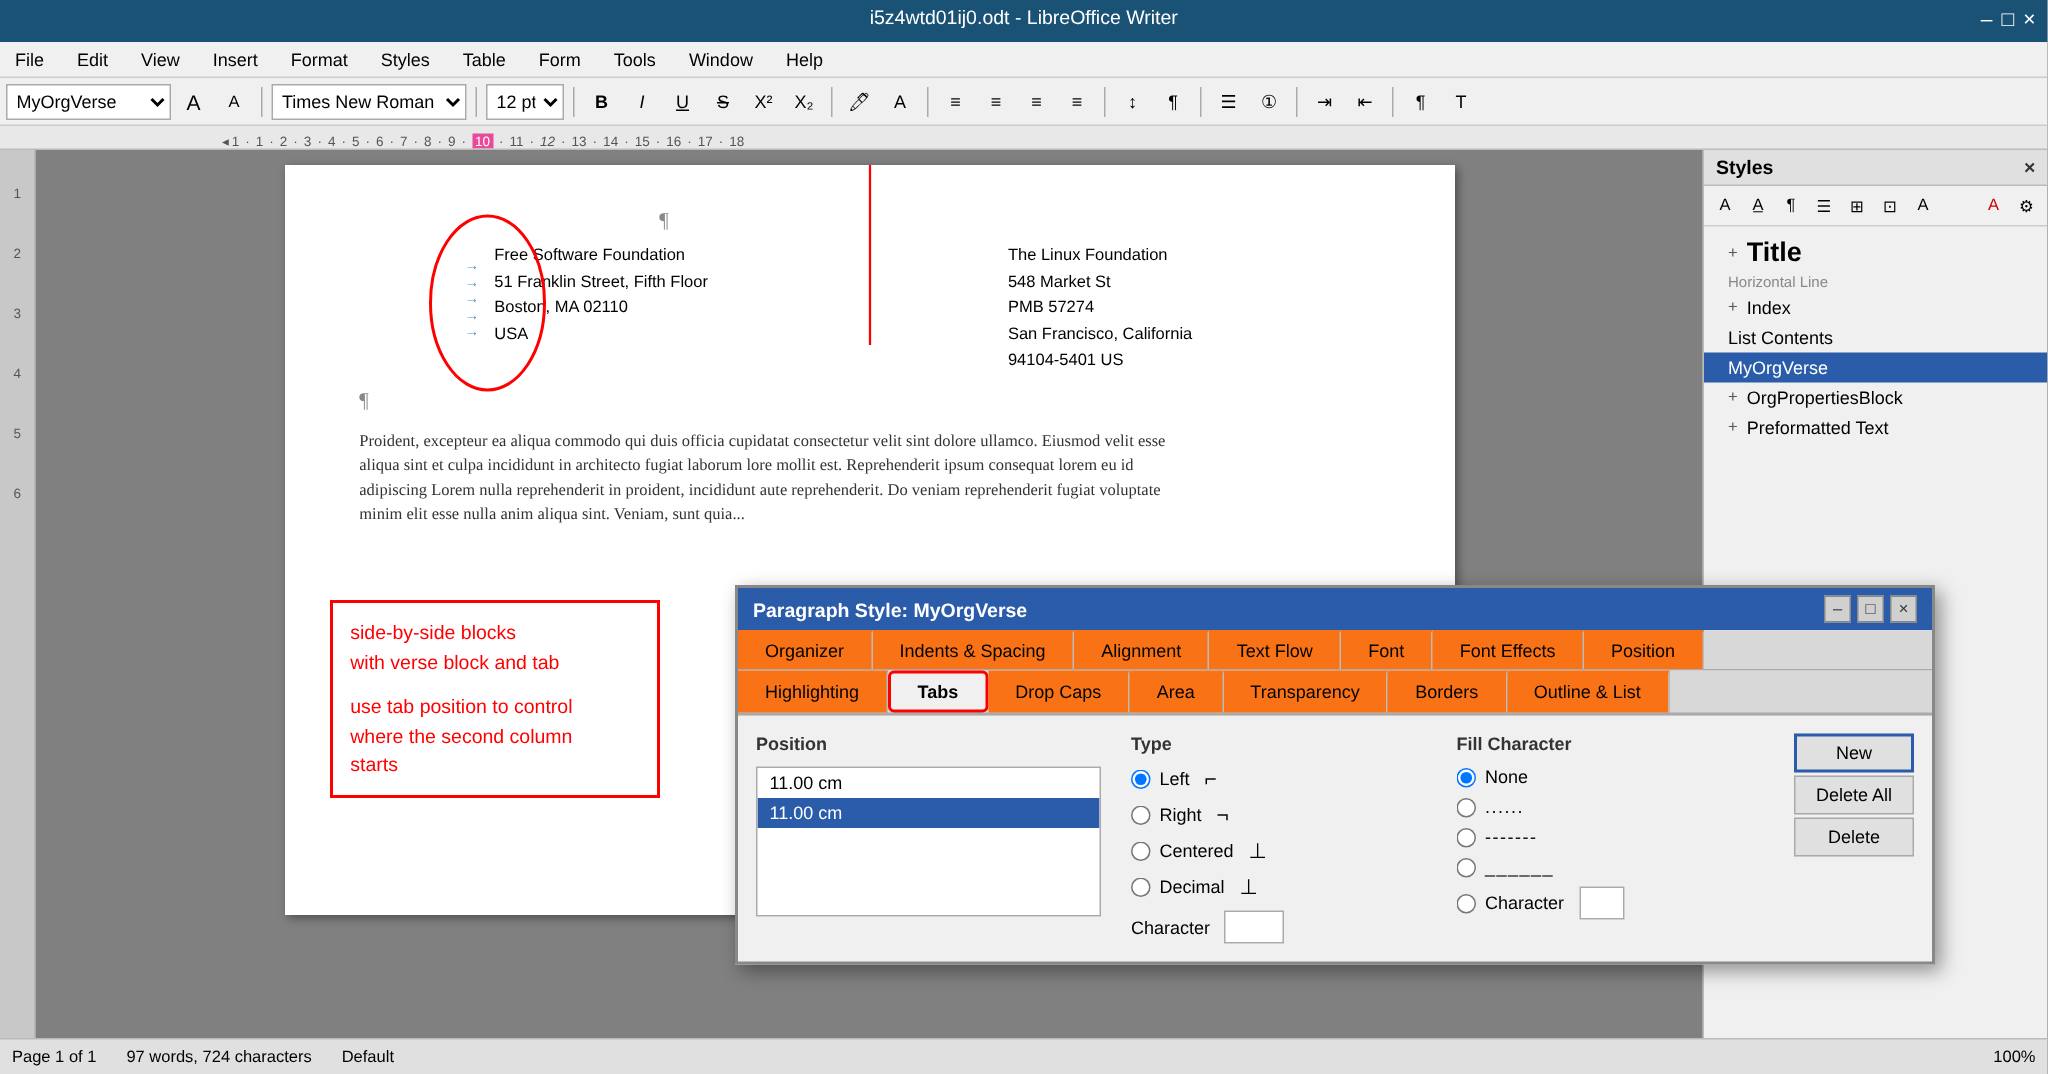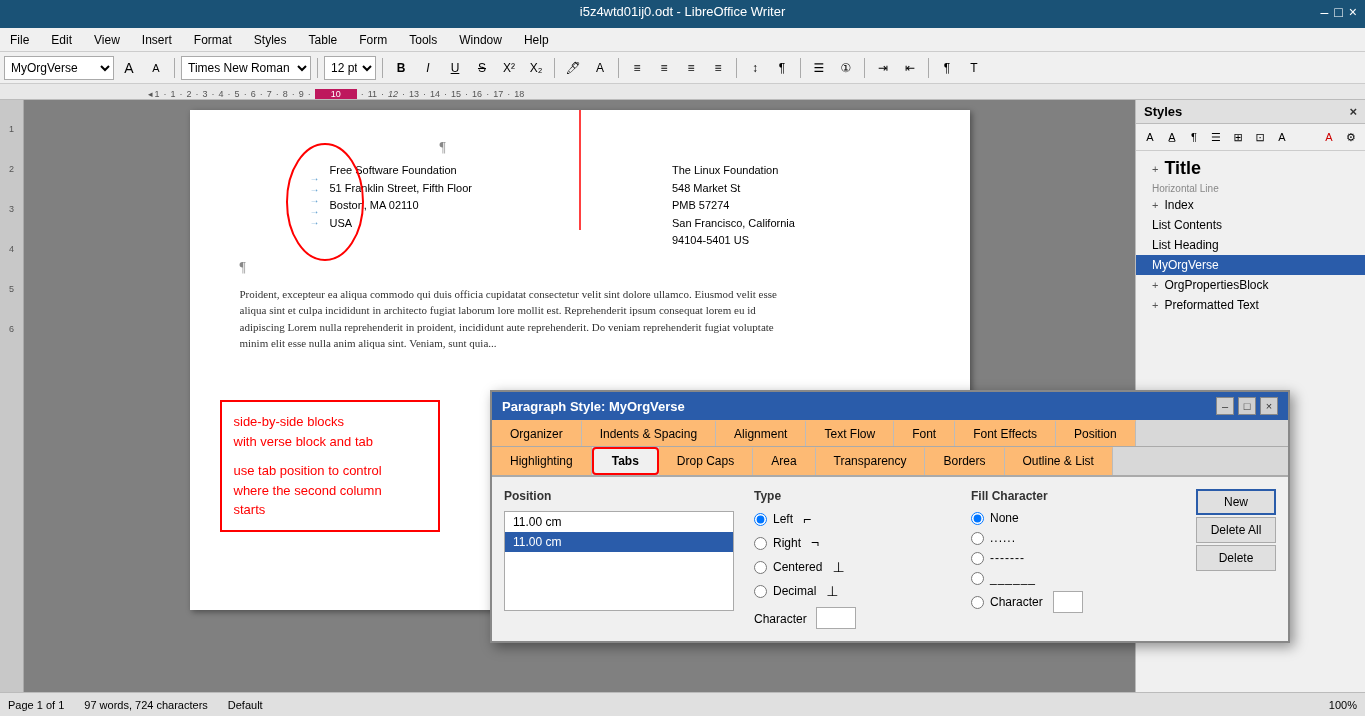--- a/index.html
+++ b/index.html
@@ -295,21 +295,21 @@
     #dialog-tabs-row2 {
       display: flex;
       background: #d8d8d8;
       border-bottom: 2px solid #aaa;
     }
     .dlg-tab {
       padding: 5px 18px;
       cursor: pointer;
       font-size: 12px;
       border-right: 1px solid #bbb;
-      background: #fdba74;
+      background: #f97316;
       border-top: 2px solid transparent;
     }
     .dlg-tab.active {
       background: #f0f0f0;
       border-top: 2px solid #2a5caa;
       font-weight: bold;
     }
     .dlg-tab.circled {
       border: 2px solid red;
       border-radius: 4px;
@@ -491,21 +491,21 @@
     <span style="font-size:9px; margin-right:4px;">5</span>
     <span style="font-size:9px; margin-right:4px;">·</span>
     <span style="font-size:9px; margin-right:4px;">6</span>
     <span style="font-size:9px; margin-right:4px;">·</span>
     <span style="font-size:9px; margin-right:4px;">7</span>
     <span style="font-size:9px; margin-right:4px;">·</span>
     <span style="font-size:9px; margin-right:4px;">8</span>
     <span style="font-size:9px; margin-right:4px;">·</span>
     <span style="font-size:9px; margin-right:4px;">9</span>
     <span style="font-size:9px; margin-right:4px;">·</span>
-    <span style="font-size:9px; margin-right:4px; background:#be185d; color:white; padding:0 16px;">10</span>
+    <span style="font-size:9px; margin-right:4px; background:#ec4899; color:white; padding:0 2px;">10</span>
     <span style="font-size:9px; margin-right:4px;">·</span>
     <span style="font-size:9px; margin-right:4px;">11</span>
     <span style="font-size:9px; margin-right:4px;">·</span>
     <span style="font-size:9px; margin-right:4px;font-style:italic;">12</span>
     <span style="font-size:9px; margin-right:4px;">·</span>
     <span style="font-size:9px; margin-right:4px;">13</span>
     <span style="font-size:9px; margin-right:4px;">·</span>
     <span style="font-size:9px; margin-right:4px;">14</span>
     <span style="font-size:9px; margin-right:4px;">·</span>
     <span style="font-size:9px; margin-right:4px;">15</span>
@@ -616,23 +616,20 @@
         <span class="title-style">Title</span>
       </div>
       <div class="style-sep-line">Horizontal Line</div>
       <div class="style-item">
         <span class="plus">+</span>
         <span>Index</span>
       </div>
       <div class="style-item">
         <span>List Contents</span>
       </div>
-      <div class="style-item">
-        <span>List Heading</span>
-      </div>
       <div class="style-item selected">
         <span>MyOrgVerse</span>
       </div>
       <div class="style-item">
         <span class="plus">+</span>
         <span>OrgPropertiesBlock</span>
       </div>
       <div class="style-item">
         <span class="plus">+</span>
         <span>Preformatted Text</span>

